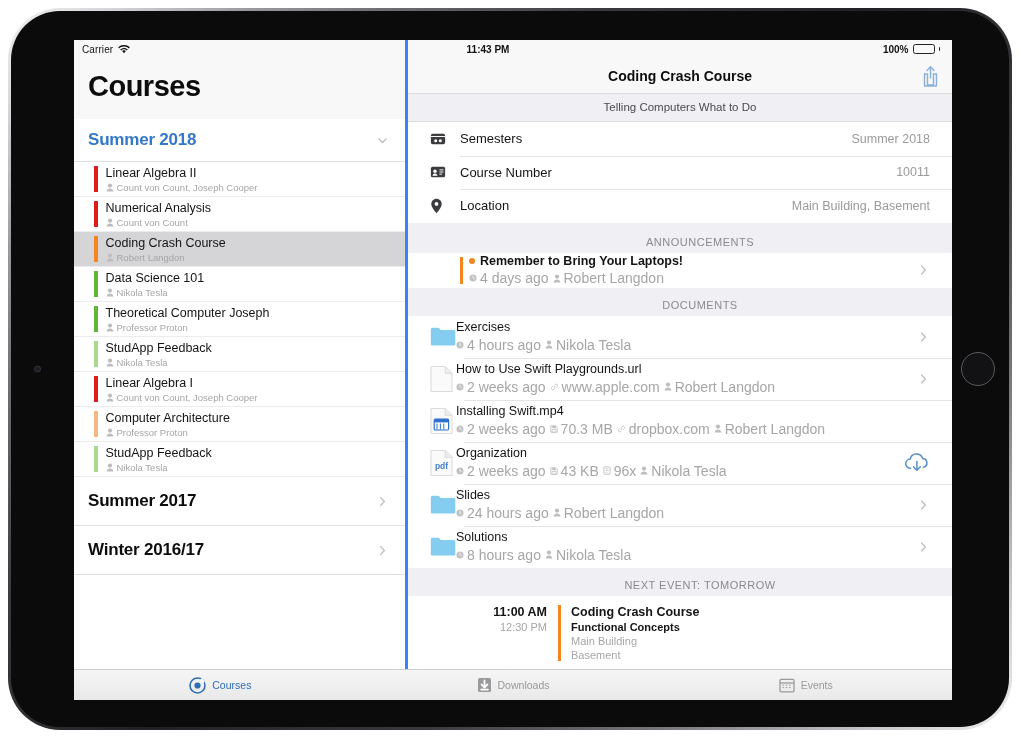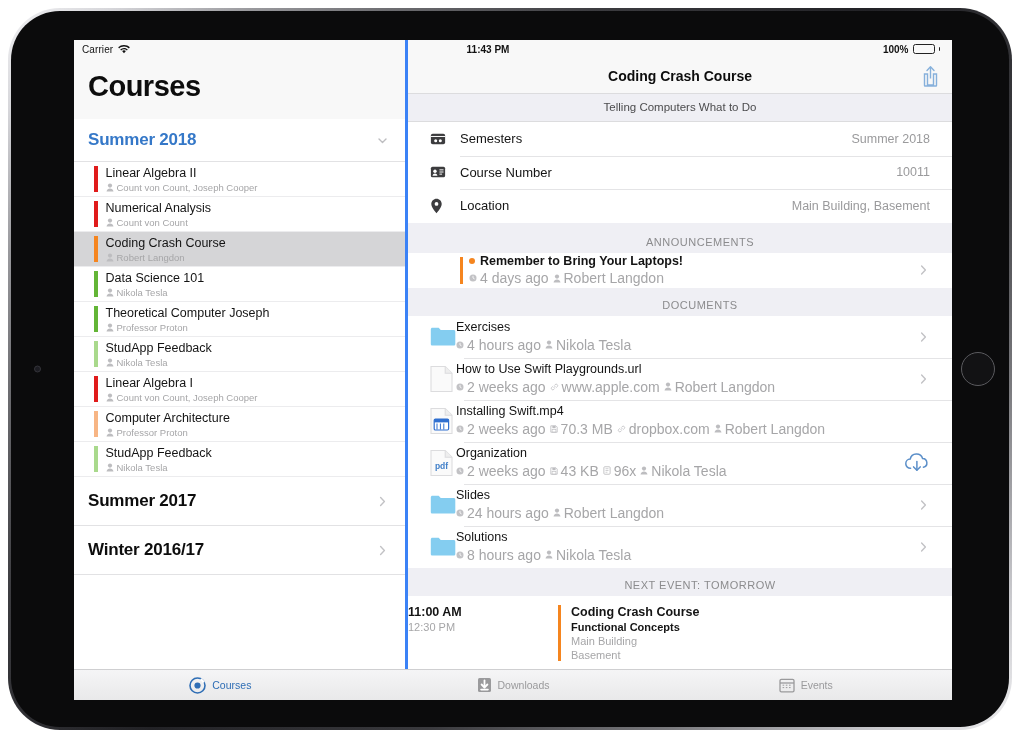--- a/index.html
+++ b/index.html
@@ -164,21 +164,21 @@
   .meta-item { display:inline-flex; align-items:center; gap:3px; }
   .disclosure { position:absolute; right: 22px; top:50%; transform:translateY(-50%); color:#c0c0c2; }
 
   .doc-row { display:flex; align-items:center; height: 42px; padding-left: 22px; position:relative; padding-right: 22px; }
   .doc-row + .doc-row .doc-sep { position:absolute; left: 56px; right:0; top:0; height:1px; background:#e4e4e6; }
   .doc-icon { width: 26px; height: 30px; flex:none; display:flex; align-items:center; justify-content:flex-start;}
   .doc-text { display:flex; flex-direction:column; justify-content:center; }
   .doc-name { font-size: 12.5px; color:#141414; }
 
   .event-group { background:#fff; padding: 9px 0 10px 0; display:flex; }
-  .event-times { width: 150px; padding-right: 11px; display:flex; flex-direction:column; }
+  .event-times { width: 150px; text-align:right; padding-right: 11px; display:flex; flex-direction:column; }
   .ev-start { font-size: 12.5px; font-weight:bold; color:#141414; }
   .ev-end { font-size: 11px; color:#a6a6a8; margin-top:2px; }
   .event-bar { width:3px; background:#f5851f; flex:none; }
   .event-info { padding-left: 10px; display:flex; flex-direction:column; }
   .ev-course { font-size: 12.5px; font-weight:bold; color:#141414; }
   .ev-topic { font-size: 11px; font-weight:bold; color:#141414; margin-top:2px; }
   .ev-loc { font-size: 11px; color:#a6a6a8; margin-top:2px; }
 
   
   #tabbar {

